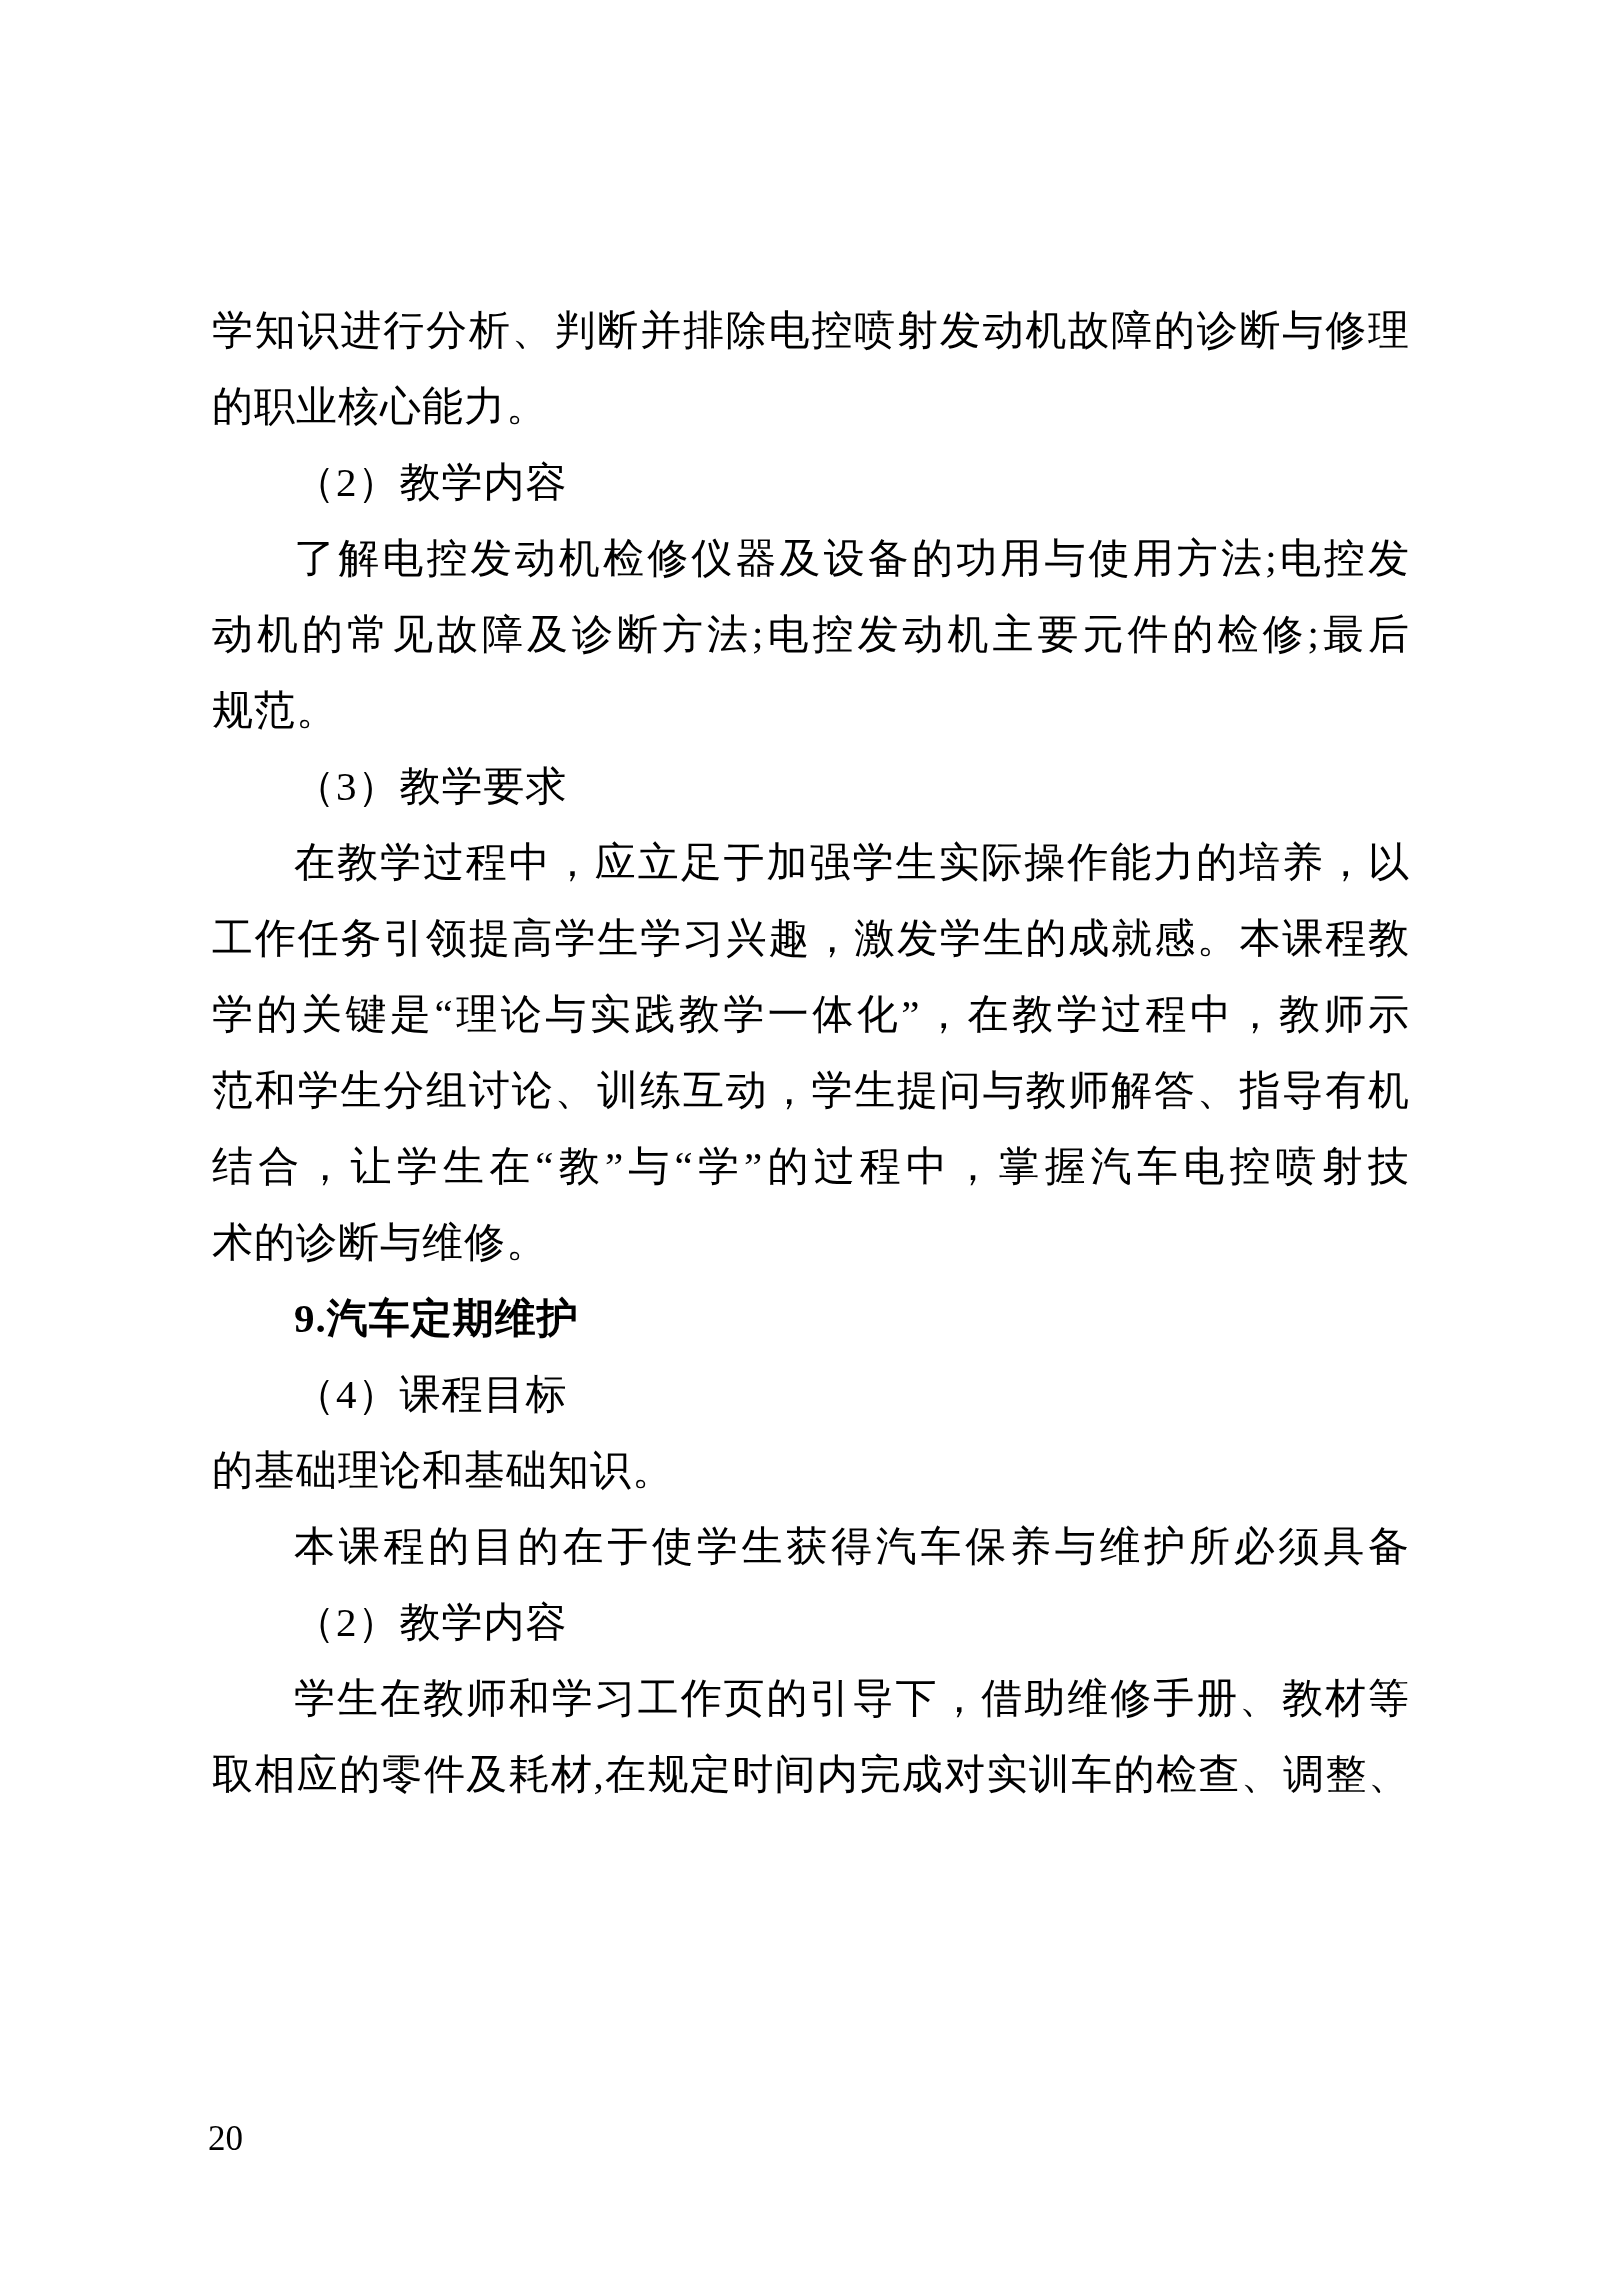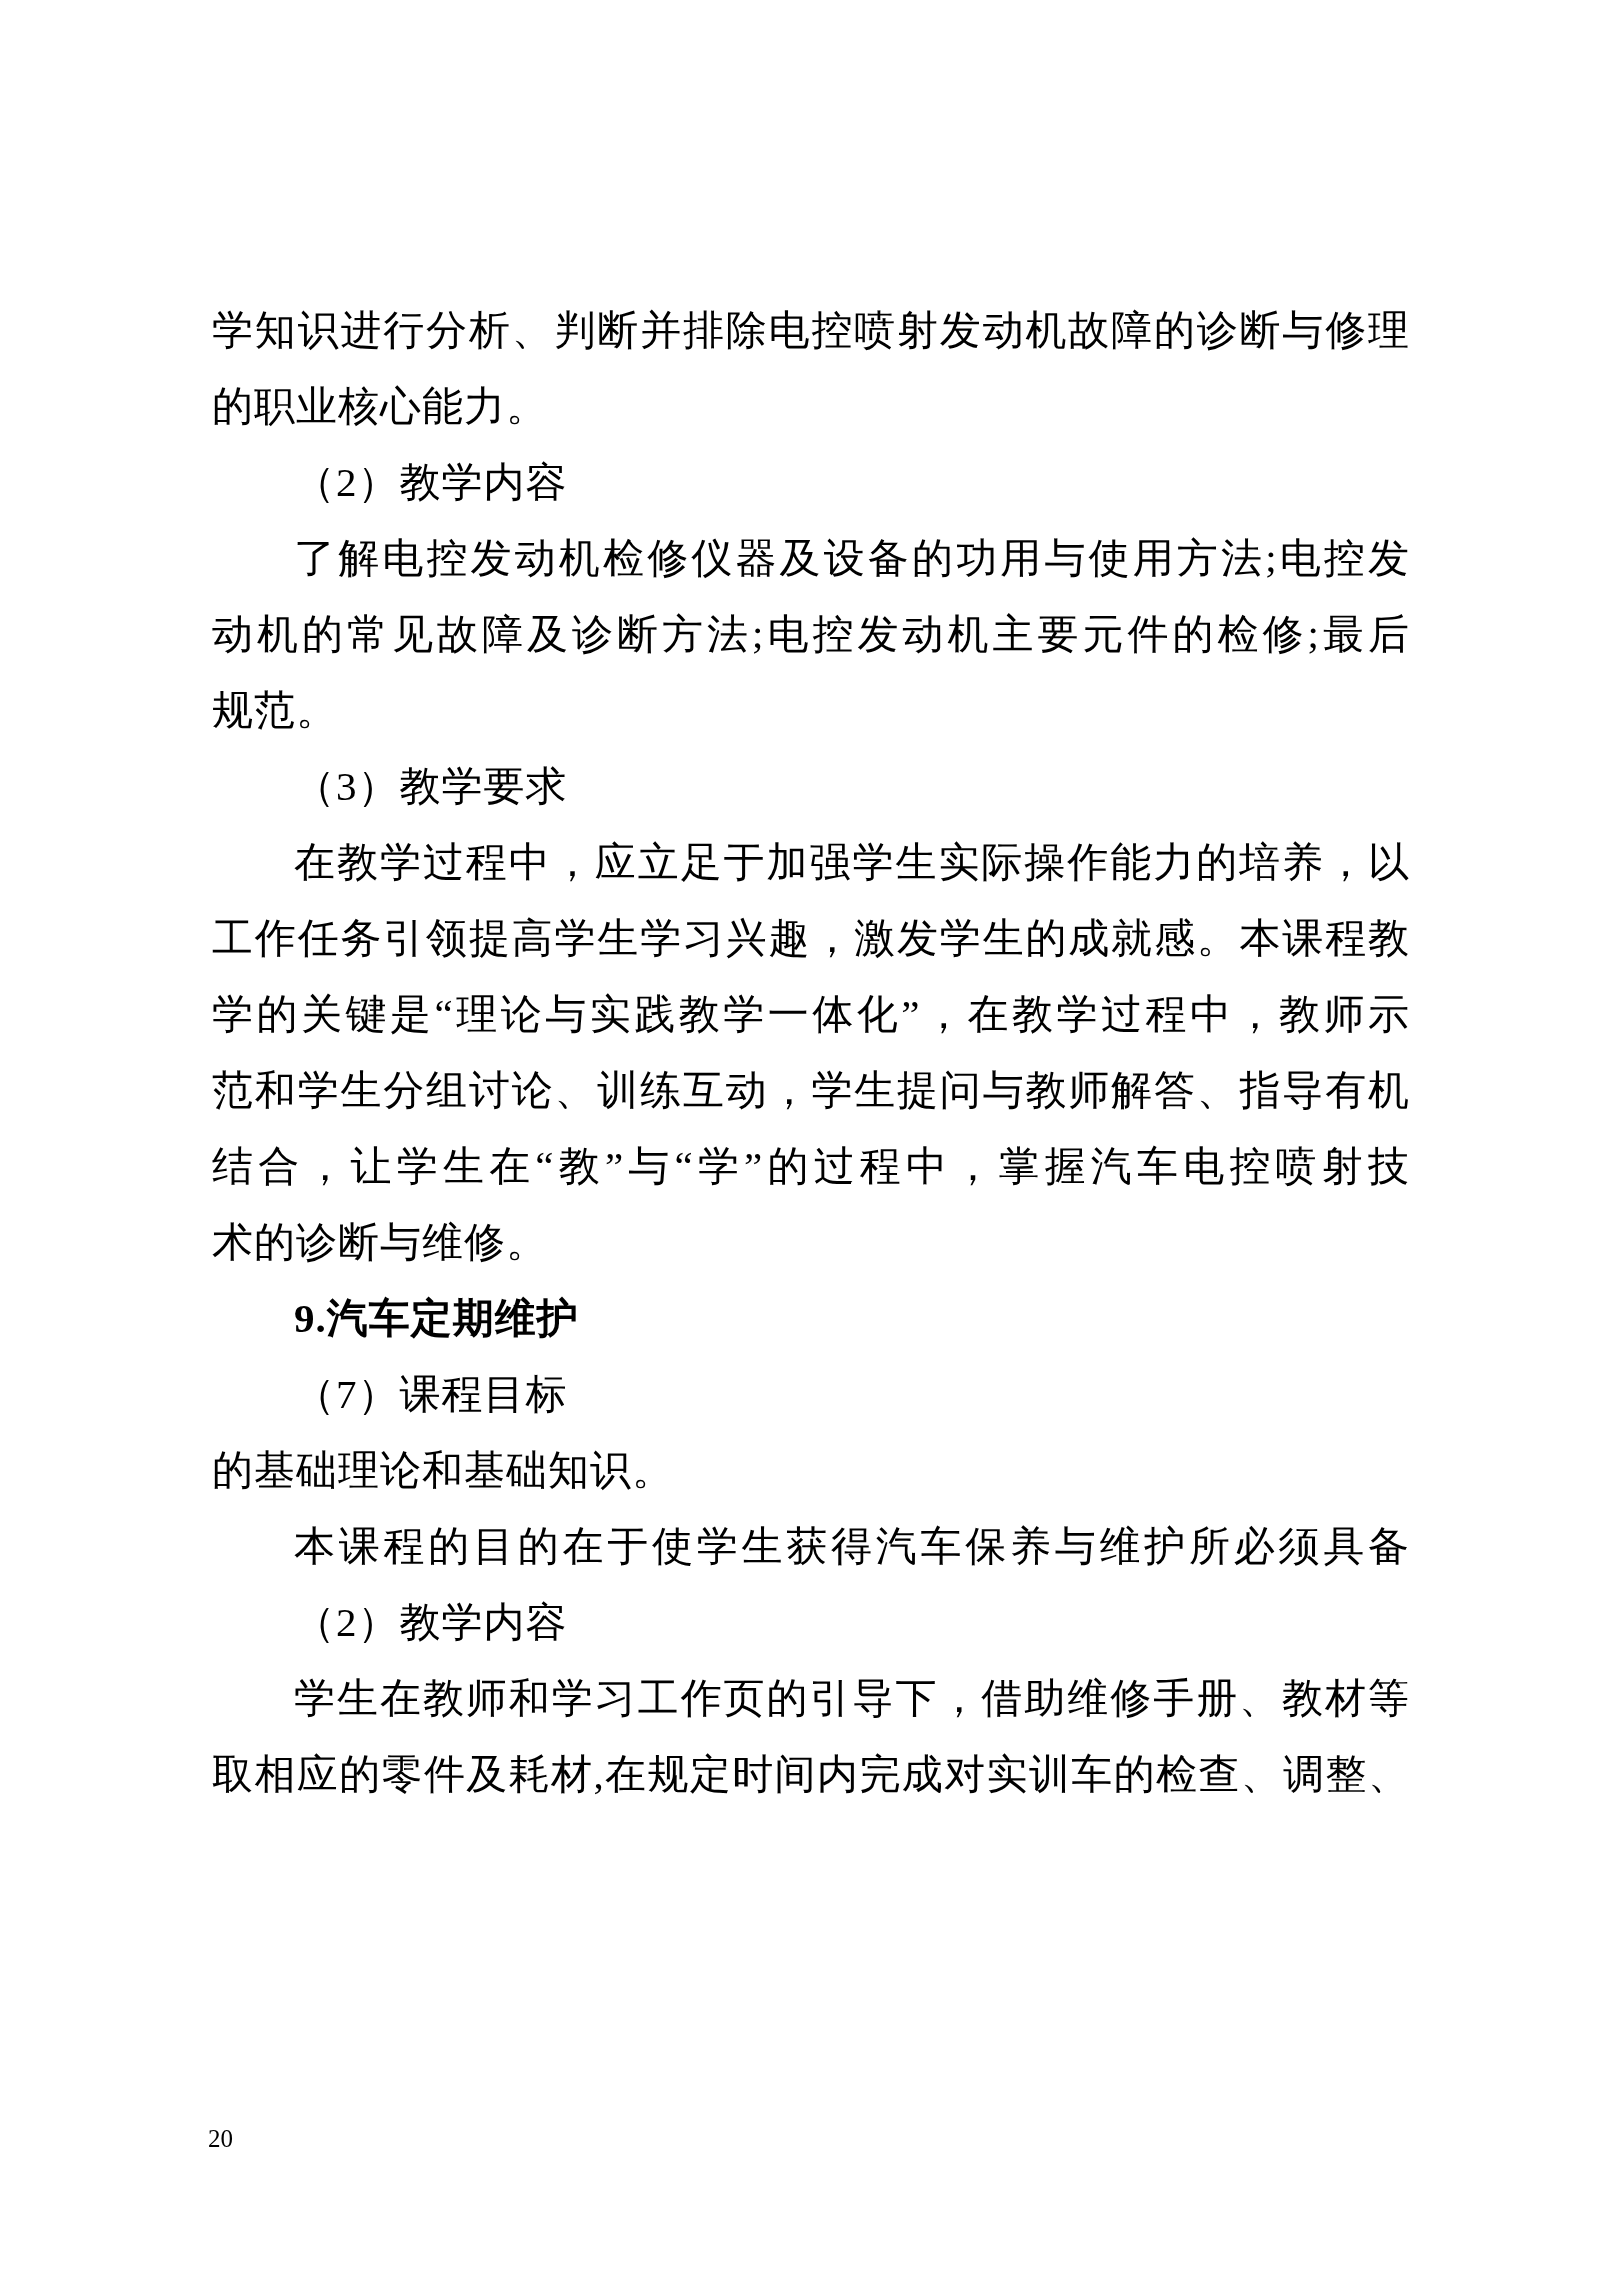--- a/index.html
+++ b/index.html
@@ -39,21 +39,21 @@
   .ind {
     text-indent: 82px;
   }
   .b {
     font-weight: bold;
   }
   .page-number {
     position: absolute;
     left: 208px;
     top: 2117px;
-    font-size: 25px;
+    font-size: 35px;
     line-height: 43px;
   }
 </style>
 </head>
 <body>
 
 <div class="page">
   <div class="body-text">
     <div class="line j">学知识进行分析、判断并排除电控喷射发动机故障的诊断与修理</div>
     <div class="line">的职业核心能力。</div>
@@ -62,21 +62,21 @@
     <div class="line j">动机的常见故障及诊断方法;电控发动机主要元件的检修;最后</div>
     <div class="line">规范。</div>
     <div class="line ind">（3）教学要求</div>
     <div class="line ind j">在教学过程中，应立足于加强学生实际操作能力的培养，以</div>
     <div class="line j">工作任务引领提高学生学习兴趣，激发学生的成就感。本课程教</div>
     <div class="line j">学的关键是“理论与实践教学一体化”，在教学过程中，教师示</div>
     <div class="line j">范和学生分组讨论、训练互动，学生提问与教师解答、指导有机</div>
     <div class="line j">结合，让学生在“教”与“学”的过程中，掌握汽车电控喷射技</div>
     <div class="line">术的诊断与维修。</div>
     <div class="line ind b">9.汽车定期维护</div>
-    <div class="line ind">（7）课程目标</div>
+    <div class="line ind">（4）课程目标</div>
     <div class="line">的基础理论和基础知识。</div>
     <div class="line ind j">本课程的目的在于使学生获得汽车保养与维护所必须具备</div>
     <div class="line ind">（2）教学内容</div>
     <div class="line ind j">学生在教师和学习工作页的引导下，借助维修手册、教材等</div>
     <div class="line j">取相应的零件及耗材,在规定时间内完成对实训车的检查、调整、</div>
   </div>
   <div class="page-number">20</div>
 </div>
 
 

